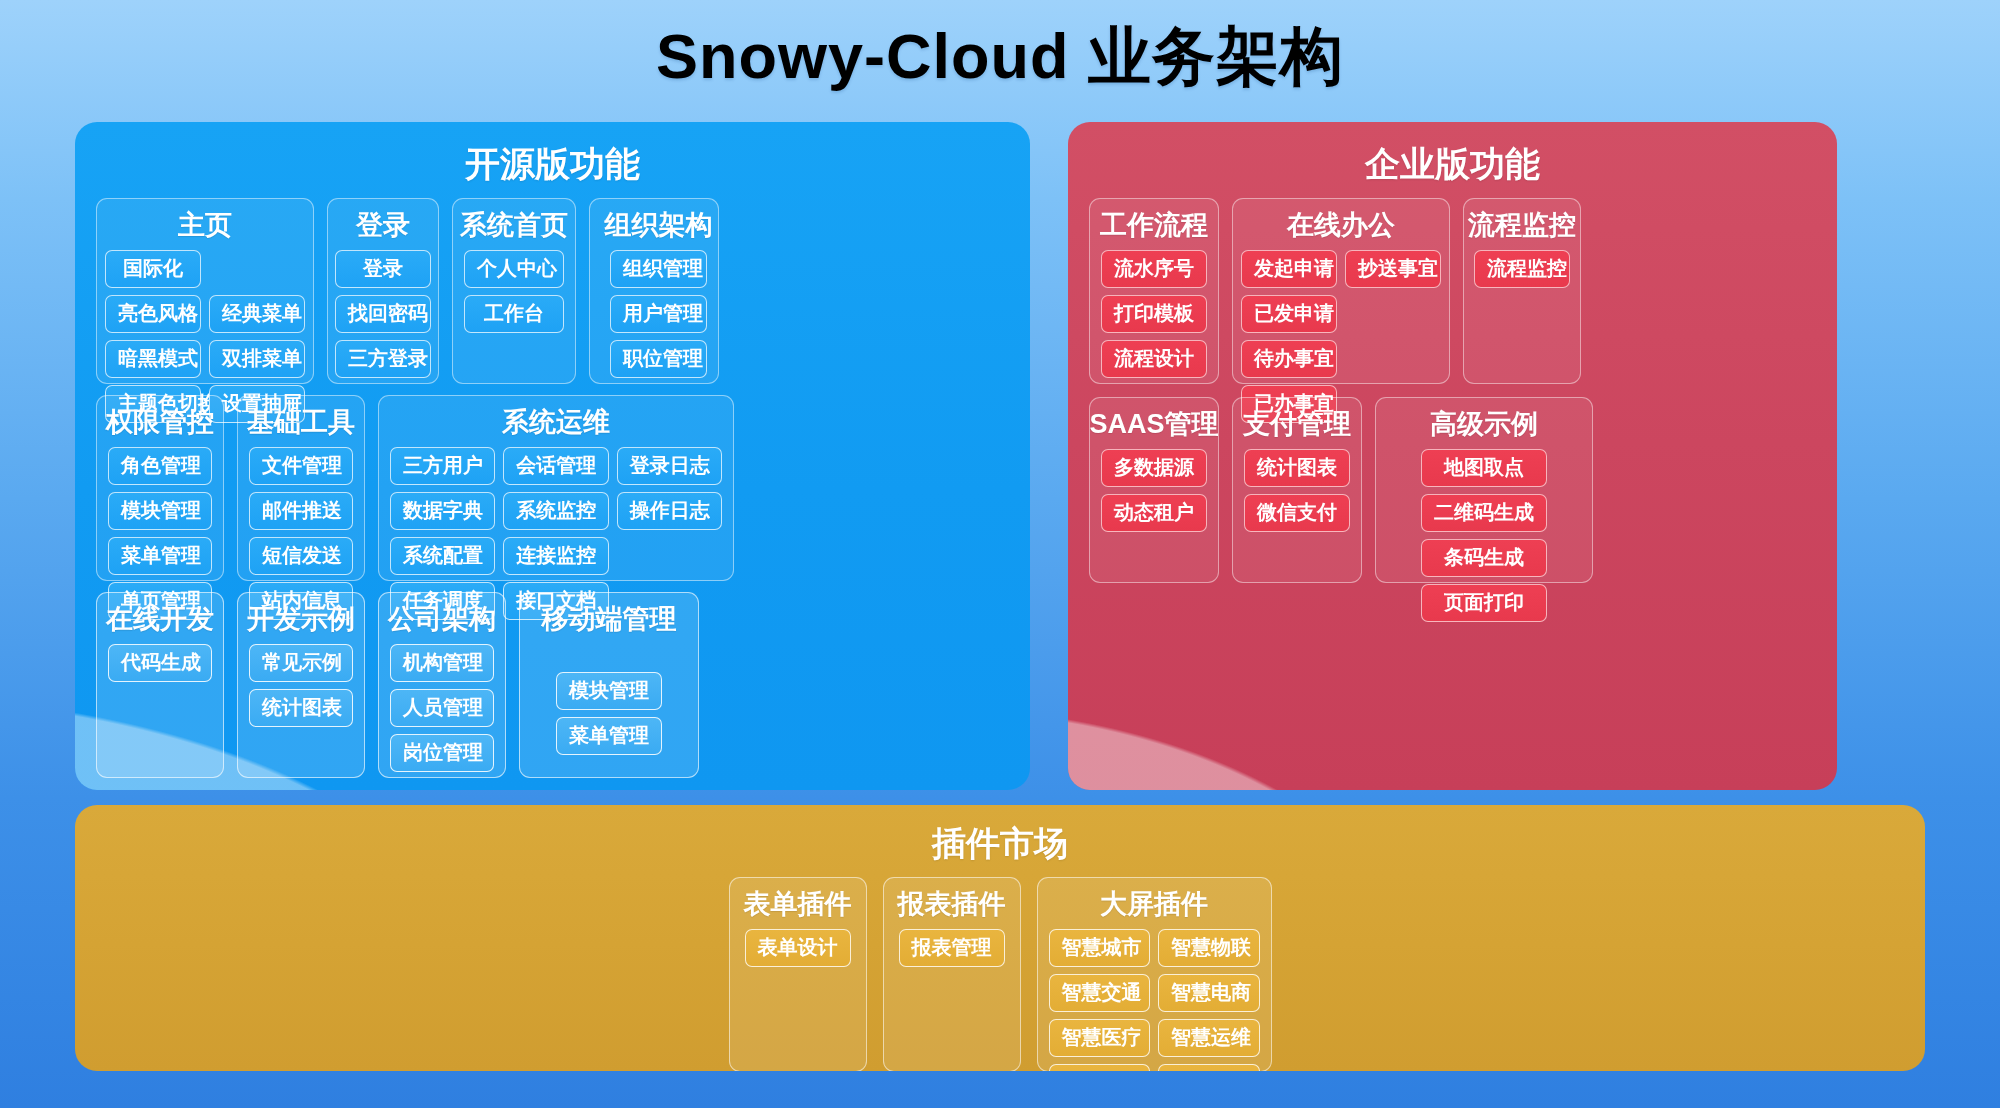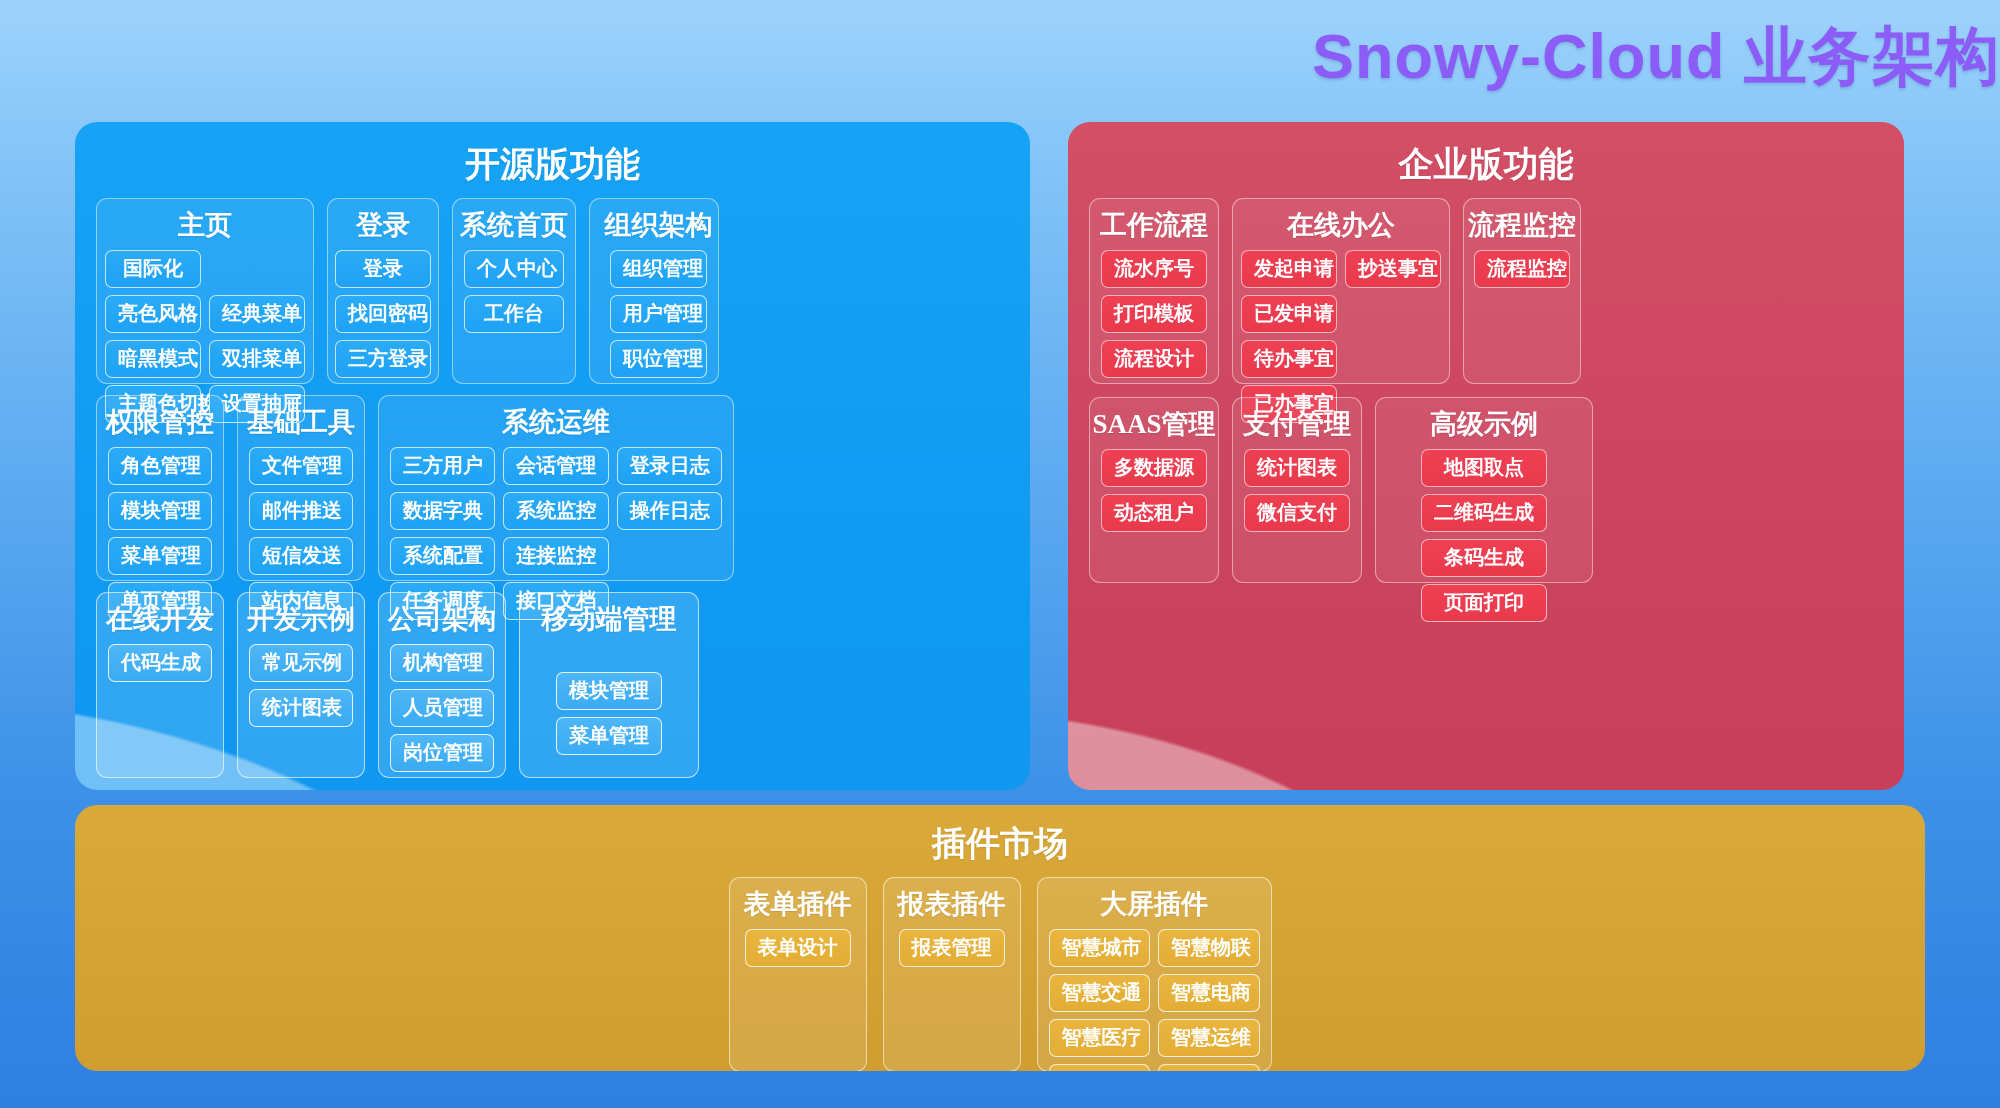--- a/index.html
+++ b/index.html
@@ -21,22 +21,22 @@
     width: 2000px;
     height: 1108px;
   }
 
   
   .page-title {
     position: absolute;
     top: 14px;
     left: 0;
     width: 2000px;
-    text-align: right;
-    color: #8b5cf6;
+    text-align: center;
+    color: #000000;
     font-size: 63px;
     font-weight: bold;
     letter-spacing: 1px;
     text-shadow: 0 2px 3px rgba(0,60,130,0.18);
   }
 
   
   .panel {
     position: absolute;
     border-radius: 22px;
@@ -80,21 +80,21 @@
   }
   #panel-opensource .panel-wave {
     background:
       radial-gradient(125% 88% at -22% 132%, rgba(255,255,255,0.40) 0 52%, rgba(255,255,255,0) 52.6%);
   }
 
   
   #panel-enterprise {
     left: 1068px;
     top: 122px;
-    width: 836px;
+    width: 769px;
     height: 668px;
     background: linear-gradient(180deg, #d24f65 0%, #cc465f 48%, #c73f59 100%);
   }
   #panel-enterprise .panel-wave {
     background:
       radial-gradient(128% 90% at -18% 135%, rgba(255,255,255,0.42) 0 52%, rgba(255,255,255,0) 52.6%);
   }
 
   
   #panel-plugin {
@@ -360,21 +360,21 @@
         </div>
       </div>
 
     </div>
   </div>
 
   <div class="panel theme-red" id="panel-enterprise">
     <div class="panel-wave"></div>
     <div class="panel-title">企业版功能</div>
 
-    <div class="panel-body" style="padding-top:10px;font-family:Liberation Serif, serif;">
+    <div class="panel-body" style="padding-top:10px;">
 
       <div class="row h-row1">
         <div class="group g-workflow">
           <div class="group-title">工作流程</div>
           <div class="items cols1">
             <div class="item item-wide">流水序号</div>
             <div class="item item-wide">打印模板</div>
             <div class="item item-wide">流程设计</div>
           </div>
         </div>

